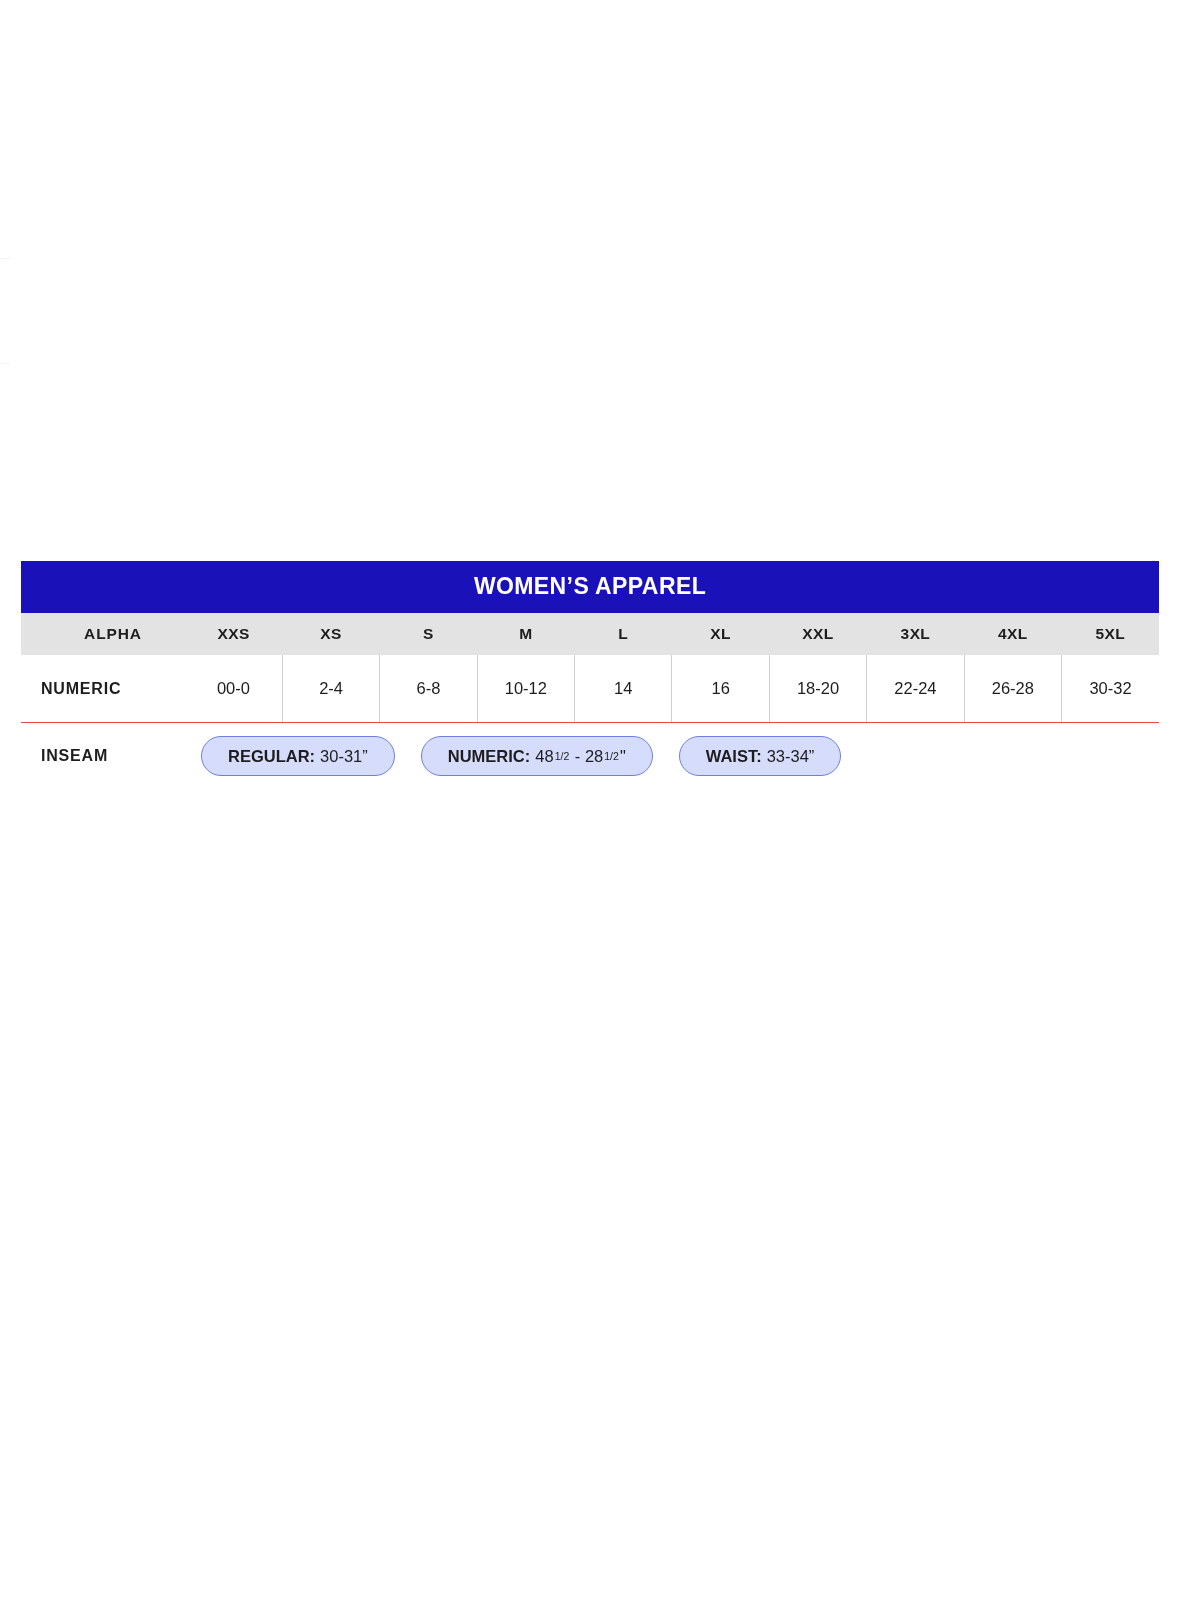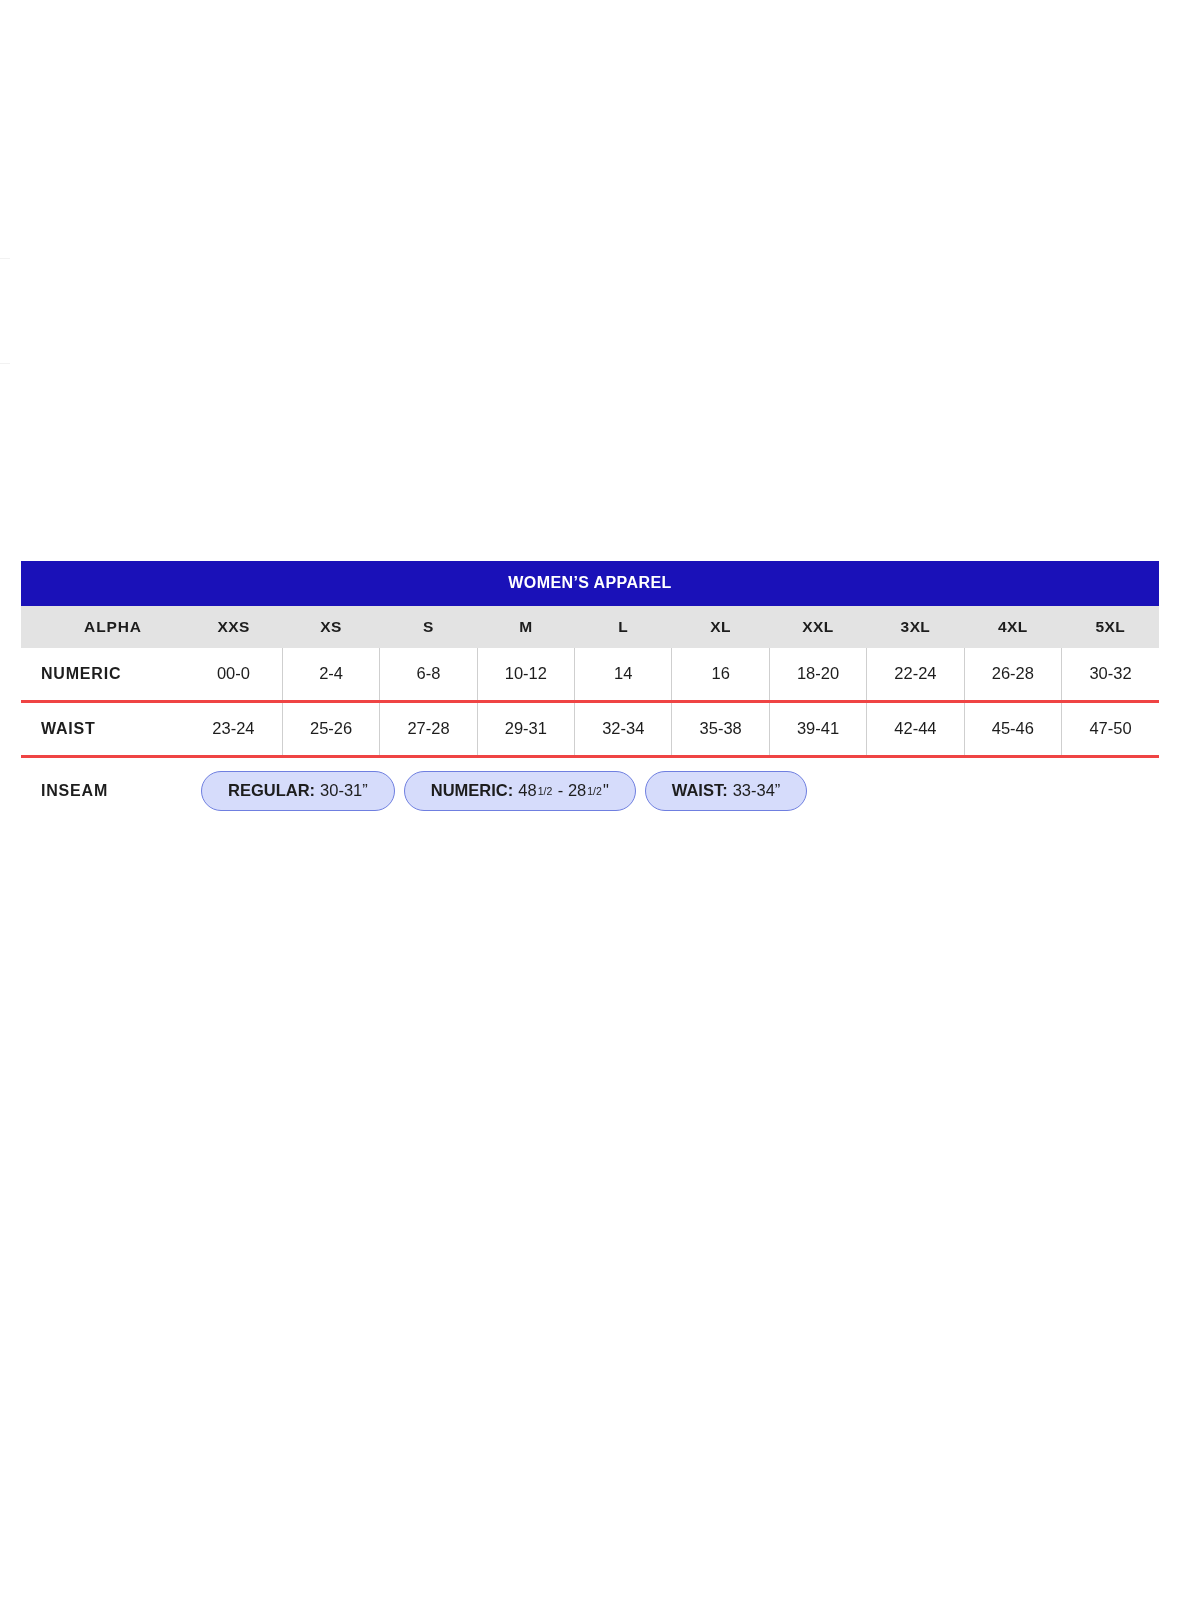--- a/index.html
+++ b/index.html
@@ -24,21 +24,21 @@
     position: absolute;
     left: 21px;
     top: 561px;
     width: 1138px;
   }
 
   .chart-title {
     background: #1a11b8;
     color: #ffffff;
     text-align: center;
-    font-size: 16px;
+    font-size: 23px;
     font-weight: bold;
     letter-spacing: 0.4px;
     padding: 13px 0 14px 0;
     line-height: 1.1;
   }
 
   table.size-table {
     width: 100%;
     border-collapse: collapse;
     table-layout: fixed;
@@ -58,26 +58,26 @@
     padding: 0;
   }
 
   thead th.row-label {
     text-align: center;
     padding-left: 20px;
     letter-spacing: 0.9px;
   }
 
   tbody td {
-    height: 52px;
+    height: 67px;
     font-size: 16.5px;
     color: #1d1d1d;
     text-align: center;
     vertical-align: middle;
-    border-bottom: 3px solid #ef4444;
+    border-bottom: 1px solid #ef4444;
     border-right: 1px solid #cfcfcf;
     padding: 0;
     font-weight: 400;
   }
 
   tbody td.row-label {
     text-align: left;
     padding-left: 20px;
     font-weight: bold;
     font-size: 16px;
@@ -93,21 +93,21 @@
     height: 66px;
   }
 
   .inseam-cell {
     padding: 0 !important;
   }
 
   .pill-row {
     display: flex;
     align-items: center;
-    gap: 9px;
+    gap: 26px;
     padding-left: 16px;
   }
 
   .pill {
     background: #d6dcfb;
     border: 1.5px solid #6f7fe0;
     border-radius: 22px;
     height: 38px;
     display: flex;
     align-items: center;
@@ -188,33 +188,20 @@
           <td>10-12</td>
           <td>14</td>
           <td>16</td>
           <td>18-20</td>
           <td>22-24</td>
           <td>26-28</td>
           <td>30-32</td>
         </tr>
 
 
-        <tr>
-          <td class="row-label">WAIST</td>
-          <td>23-24</td>
-          <td>25-26</td>
-          <td>27-28</td>
-          <td>29-31</td>
-          <td>32-34</td>
-          <td>35-38</td>
-          <td>39-41</td>
-          <td>42-44</td>
-          <td>45-46</td>
-          <td>47-50</td>
-        </tr>
 
 
         <tr class="inseam-row">
           <td class="row-label">INSEAM</td>
           <td class="inseam-cell" colspan="10">
             <div class="pill-row">
 
               <div class="pill">
                 <b>REGULAR:</b>
                   <span>30-31”</span>

